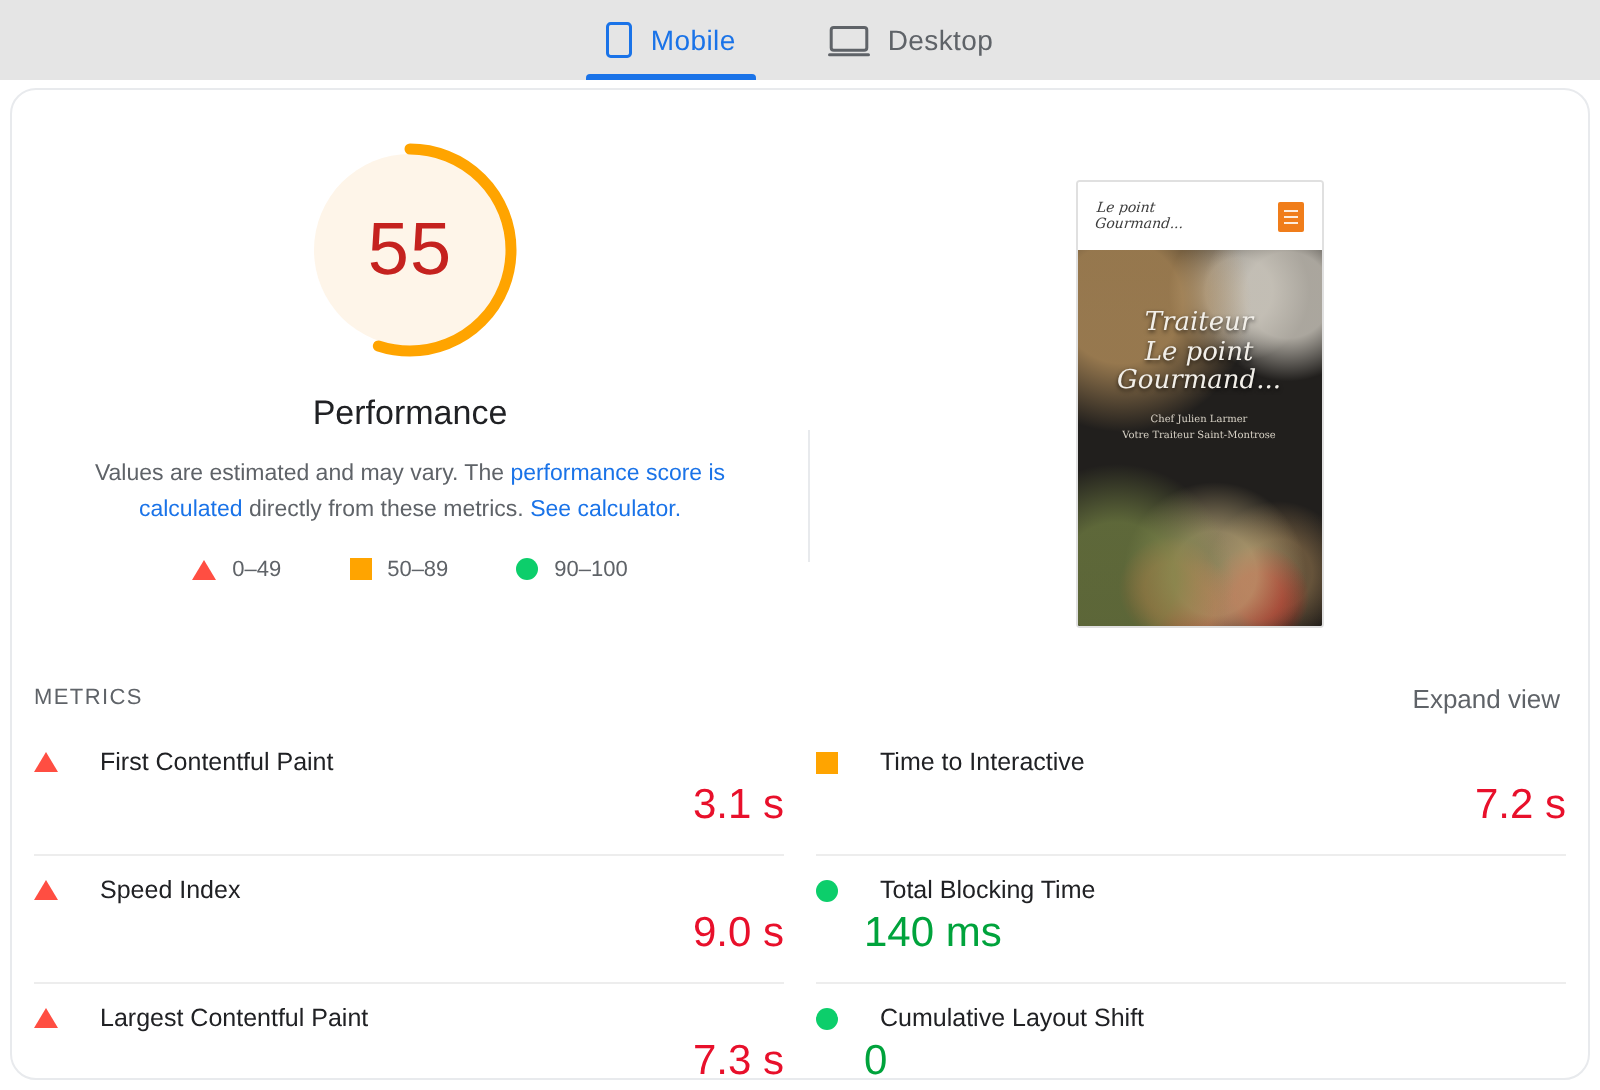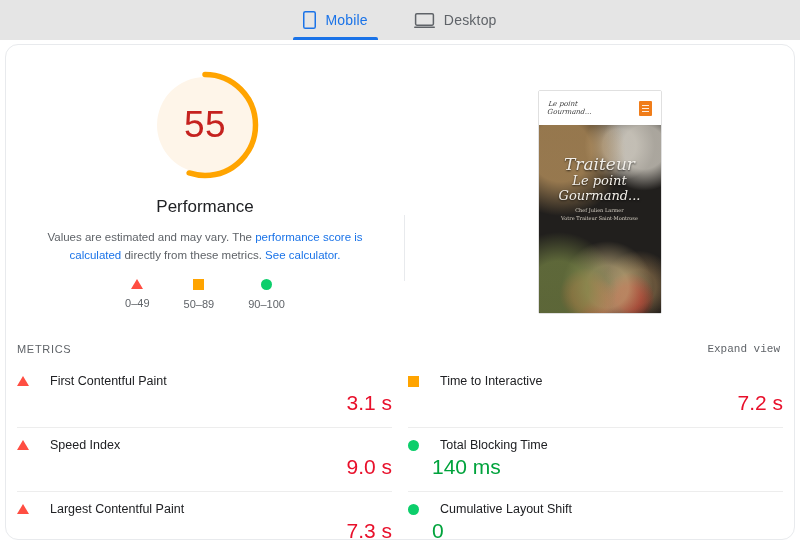--- a/index.html
+++ b/index.html
@@ -105,21 +105,20 @@
     display: flex;
     align-items: center;
     gap: 34px;
   }
   .legend-item {
     display: flex;
     align-items: center;
     gap: 8px;
     font-size: 11px;
     color: #5f6368;
-    flex-direction: column;
   }
   .ico-tri {
     width: 0; height: 0;
     border-left: 6px solid transparent;
     border-right: 6px solid transparent;
     border-bottom: 10px solid #ff4e42;
   }
   .ico-sq {
     width: 11px; height: 11px;
     background: #ffa400;
@@ -209,21 +208,21 @@
     position: absolute;
     left: 0; right: 0; top: 30px;
     text-align: center;
     font-family: "DejaVu Serif", serif;
     font-style: italic;
     color: #f2efe9;
     line-height: 1.12;
     text-shadow: 0 1px 2px rgba(0,0,0,.7);
   }
   .hero-title span { display: block; }
-  .ht1 { font-size: 17px; }
+  .ht1 { font-size: 13px; }
   .ht2 { font-size: 13px; }
   .ht3 { font-size: 13px; }
   .hero-sub {
     position: absolute;
     left: 0; right: 0; top: 82px;
     text-align: center;
     font-family: "DejaVu Serif", serif;
     font-size: 5px;
     line-height: 1.5;
     color: #d8d2c6;
@@ -237,24 +236,23 @@
     align-items: center;
     justify-content: space-between;
     padding: 0 14px 0 11px;
   }
   .metrics-title {
     font-size: 11px;
     letter-spacing: .7px;
     color: #5f6368;
   }
   .expand {
-    font-size: 11px;
+    font-size: 13px;
     color: #5f6368;
     cursor: pointer;
-    font-family: Liberation Mono, monospace;
   }
 
   .metrics-grid {
     display: flex;
     padding: 0 11px;
     gap: 16px;
   }
   .mcol { flex: 1; }
   .metric {
     padding: 10px 0 12px 0;

